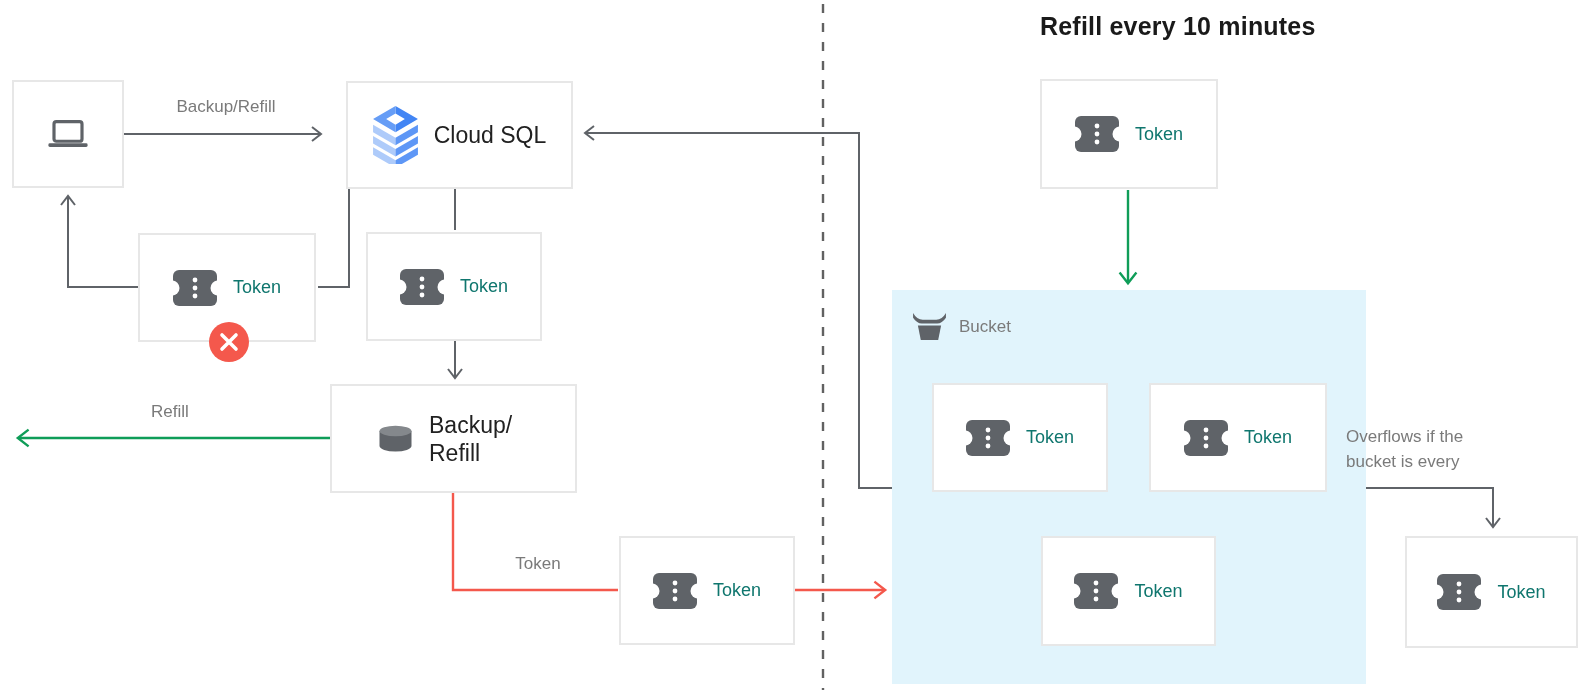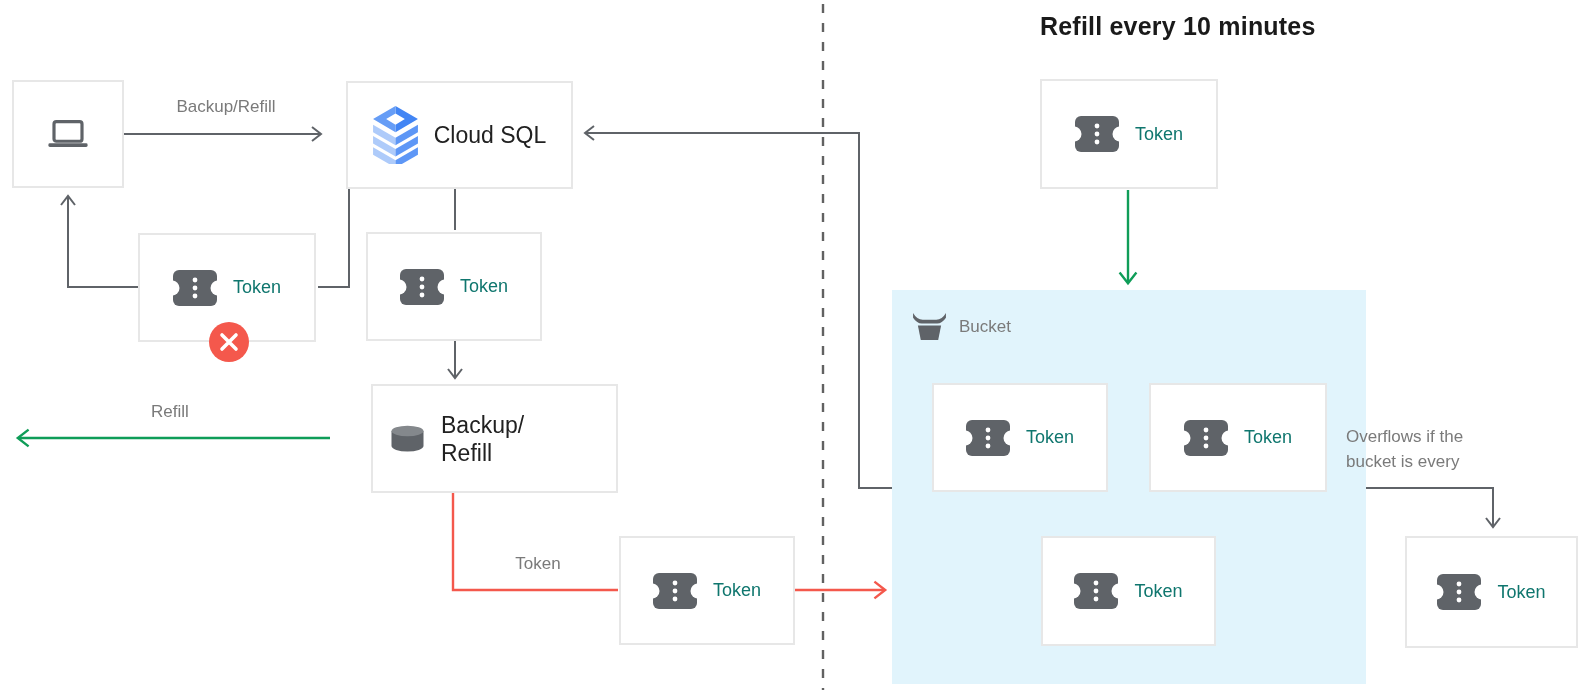--- a/index.html
+++ b/index.html
@@ -22,21 +22,21 @@
     position:absolute;left:1040px;top:12px;width:326px;text-align:left;
     font-size:25px;font-weight:700;color:#1A1A1A;letter-spacing:.2px;
   }
   .badge-x{
     position:absolute;left:69px;top:87px;width:40px;height:40px;border-radius:50%;
     background:#F4584C;display:flex;align-items:center;justify-content:center;z-index:3;
   }
   .backup-text{font-size:23px;line-height:28px;color:#212121;}
   .backup-text span{display:block;}
   .bucket-label{font-size:17px;color:#7A7A7A;}
-  .br-box{justify-content:flex-start;padding-left:16px;gap:15px;margin-left:41px;}
+  .br-box{justify-content:flex-start;padding-left:45px;gap:15px;}
 </style>
 </head>
 <body>
 
 <div id="canvas">
 
   <svg width="0" height="0" style="position:absolute" aria-hidden="true">
     <defs>
       <symbol id="icon-token" viewBox="0 0 44 36">
         <rect x="0" y="0" width="44" height="36" rx="6" fill="#5F6368"></rect>

